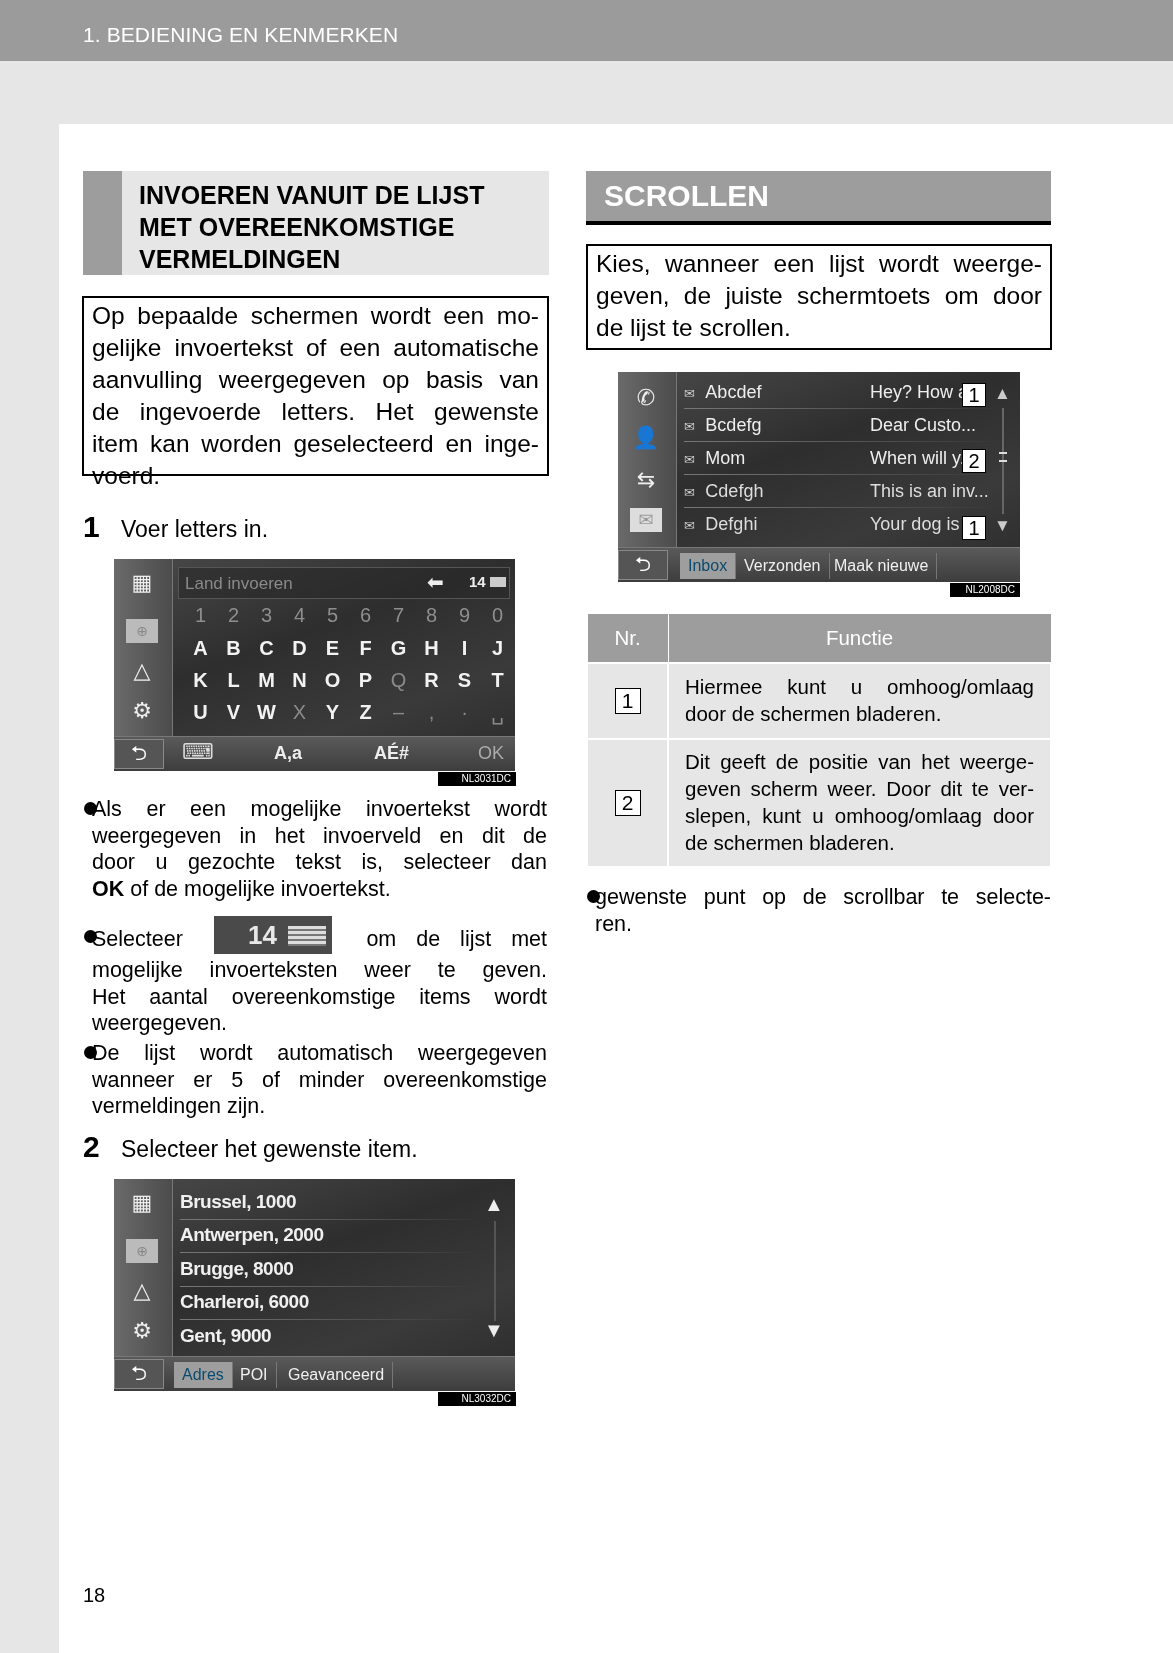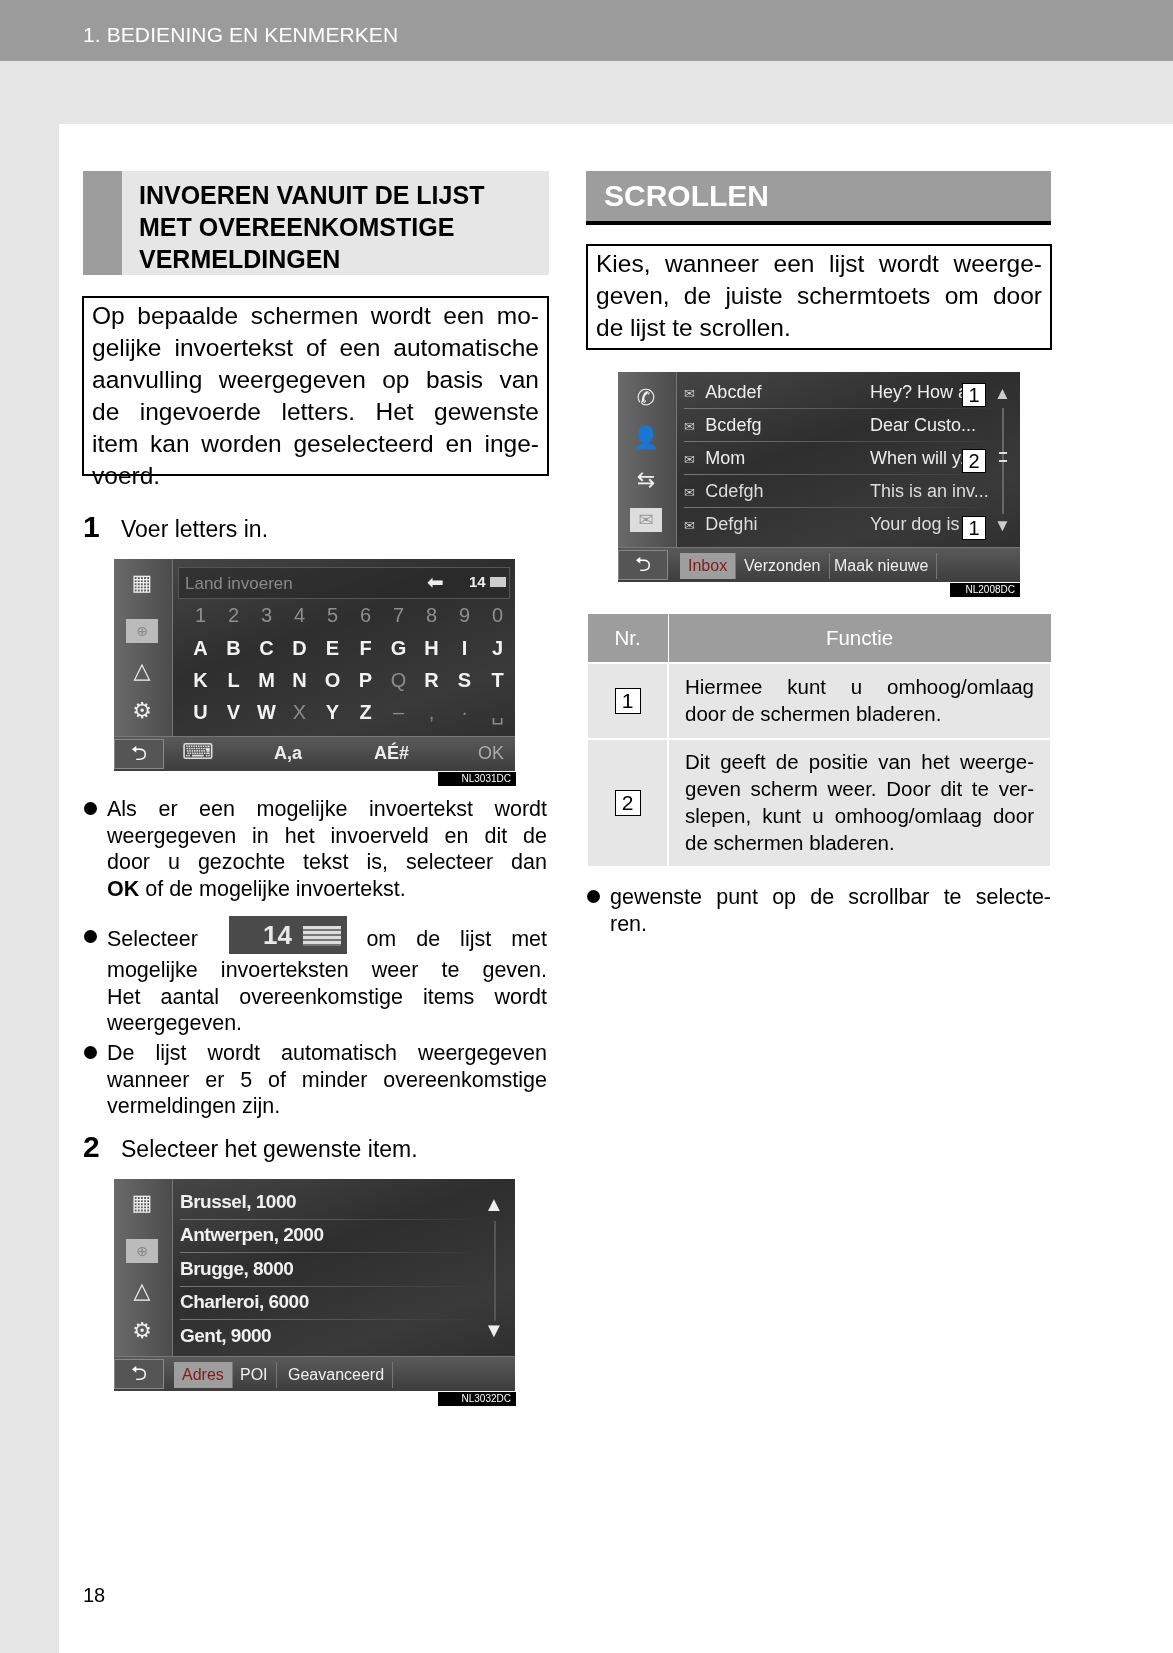--- a/index.html
+++ b/index.html
@@ -20,42 +20,42 @@
 
   .box { position:absolute; border:2.5px solid #000; box-sizing:border-box; font-size:25px; line-height:32px; text-align:justify; padding:2px 8px; }
   .box span { display:block; }
 
   .step { position:absolute; font-size:23px; }
   .step .num { font-weight:bold; font-size:30px; position:absolute; left:0; top:-6px; }
   .step .lbl { position:absolute; left:38px; top:0; white-space:nowrap; }
 
   .bullet { position:absolute; font-size:21.5px; line-height:26.5px; text-align:justify; }
   .bullet .dot { position:absolute; left:0; top:6px; width:13px; height:13px; border-radius:50%; background:#000; }
-  .bullet .body { margin-left:23px; }
+  .bullet .body { margin-left:8px; }
   .bullet .line { display:block; text-align:justify; text-align-last:justify; }
   .bullet .line.last { text-align-last:left; }
 
   
   .screen { position:absolute; background:linear-gradient(160deg,#4a4a4a 0%,#2e2e2e 40%,#3a3a3a 70%,#2a2a2a 100%); overflow:hidden; }
   .screen .side { position:absolute; left:0; top:0; width:58px; background:linear-gradient(90deg,#6a6a6a,#4c4c4c); border-right:1px solid #777; }
   .side-icon { position:absolute; left:12px; width:32px; height:24px; color:#eee; font-size:22px; text-align:center; line-height:24px; }
   .screen .bottom { position:absolute; left:0; bottom:0; width:100%; height:34px; background:linear-gradient(180deg,#5a5a5a,#3d3d3d); border-top:1px solid #777; }
   .back-btn { position:absolute; left:0; bottom:2px; width:48px; height:28px; background:#555; border:1px solid #888; color:#fff; font-size:20px; text-align:center; line-height:26px; }
   .code-tag { position:absolute; background:#000; color:#fff; font-size:10px; height:14px; line-height:14px; padding:0 5px; text-align:right; }
 
   .kbd-row { position:absolute; left:70px; width:330px; display:flex; justify-content:space-between; font-size:20px; font-weight:bold; color:#f2f2f2; }
   .kbd-row span { width:33px; text-align:center; }
   .kbd-row.num span { color:#8e8e8e; font-weight:normal; }
   .kbd-row span.dim { color:#8a8a8a; font-weight:normal; }
 
   .list-item { position:absolute; left:66px; font-size:19px; color:#f0f0f0; font-weight:bold; letter-spacing:-0.5px; }
   .list-sep { position:absolute; left:66px; height:1px; background:linear-gradient(90deg,#777,#444 80%,transparent); }
 
   .tab { position:absolute; bottom:3px; height:26px; line-height:26px; font-size:16px; color:#f0f0f0; padding:0 8px; border-right:1px solid #777; }
-  .tab.active { background:#9e9e9e; color:#7f1d1d;text-align:center; }
+  .tab.active { background:#9e9e9e; color:#0c4a6e;text-align:center; }
 
   .sec-head-right { position:absolute; left:586px; top:171px; width:465px; height:50px; background:#9d9d9d; border-bottom:4px solid #000; }
   .sec-head-right .txt { position:absolute; left:18px; top:8px; font-size:30px; font-weight:bold; color:#fff; }
 
   .callout { position:absolute; width:22px; height:22px; background:#fff; border:1px solid #000; color:#000; font-size:20px; line-height:22px; text-align:center; }
 
   table.func { position:absolute; left:586px; top:613px; width:466px; border-collapse:collapse; font-size:20.5px; }
   table.func th { background:#9d9d9d; color:#fff; font-weight:normal; height:46px; border:1px solid #fff; }
   table.func td { background:#e6e6e6; border:2px solid #fff; vertical-align:middle; }
   table.func td.nr { width:77px; text-align:center; }

